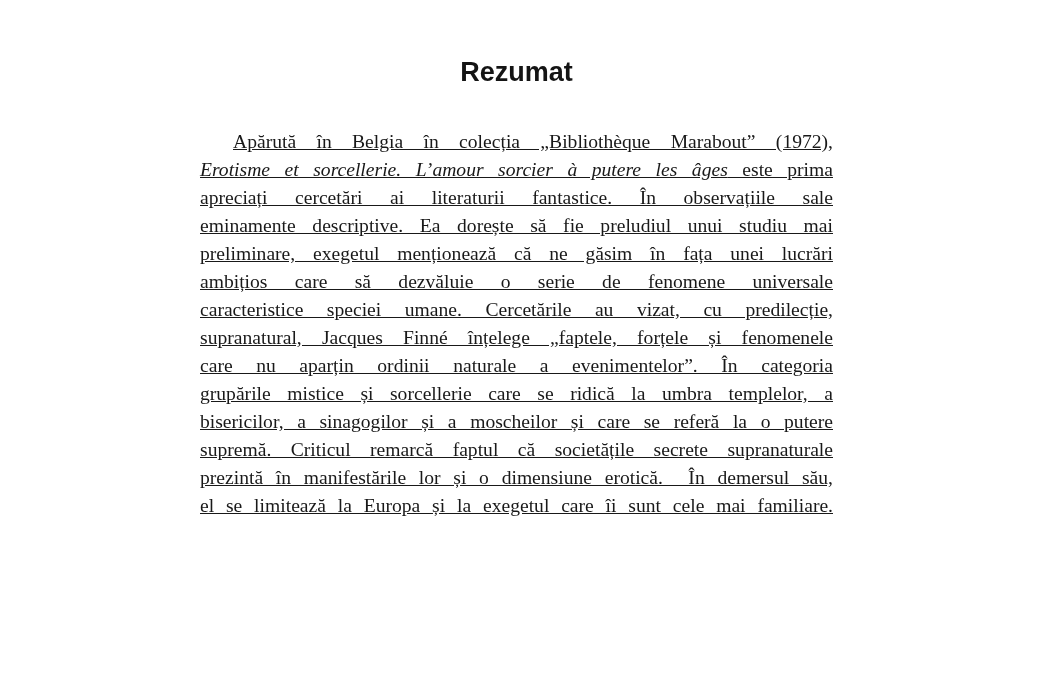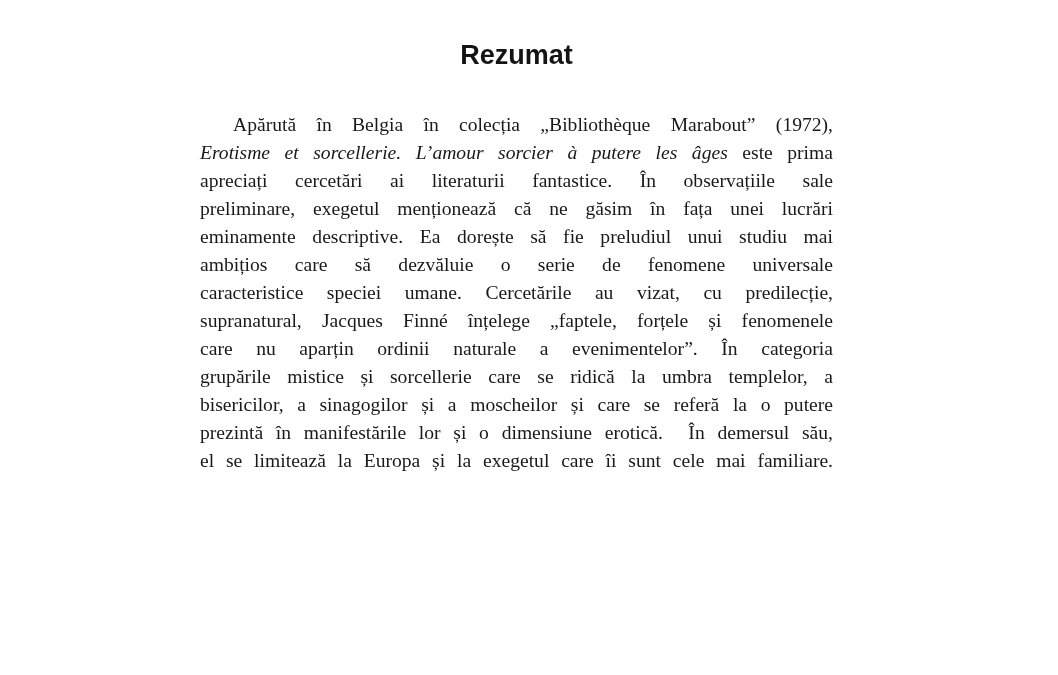--- a/index.html
+++ b/index.html
@@ -10,40 +10,41 @@
   .page {
     position: relative;
     width: 1058px;
     height: 675px;
     background: #ffffff;
     overflow: hidden;
   }
   .content {
     position: absolute;
     left: 200px;
-    top: 40px;
+    top: 57px;
     width: 633px;
     color: #191919;
   }
   .title {
     margin: 0 0 40px 0;
     text-align: center;
     font-family: "Liberation Sans", sans-serif;
     font-weight: bold;
     font-size: 27px;
     line-height: 31px;
     color: #141414;
   }
   .paragraph {
     font-family: "Liberation Serif", "DejaVu Serif", serif;
     font-size: 19.6px;
     line-height: 28px;
   }
   .line {
     text-align: left;
+    text-decoration: underline;
   }
   .line.j {
     text-align: justify;
     text-align-last: justify;
   }
   .line.indent {
     text-indent: 33px;
   }
   .line em {
     font-style: italic;
@@ -52,25 +53,26 @@
 </head>
 <body>
 
 <div class="page">
   <div class="content">
     <h1 class="title">Rezumat</h1>
     <div class="paragraph" id="paragraph">
         <div class="line j indent"><span>Apărută în Belgia în colecția „Bibliothèque Marabout” (1972),</span></div>
         <div class="line j"><em>Erotisme et sorcellerie. L’amour sorcier à putere les âges</em><span> este prima</span></div>
         <div class="line j"><span>apreciați cercetări ai literaturii fantastice. În observațiile sale</span></div>
+        <div class="line j"><span>eminamente descriptive. Ea dorește să fie preludiul unui studiu mai</span></div>
         <div class="line j"><span>preliminare, exegetul menționează că ne găsim în fața unei lucrări</span></div>
-        <div class="line j"><span>eminamente descriptive. Ea dorește să fie preludiul unui studiu mai</span></div>
         <div class="line j"><span>ambițios care să dezvăluie o serie de fenomene universale</span></div>
         <div class="line j"><span>caracteristice speciei umane. Cercetările au vizat, cu predilecție,</span></div>
         <div class="line j"><span>supranatural, Jacques Finné înțelege „faptele, forțele și fenomenele</span></div>
         <div class="line j"><span>care nu aparțin ordinii naturale a evenimentelor”. În categoria</span></div>
         <div class="line j"><span>grupările mistice și sorcellerie care se ridică la umbra templelor, a</span></div>
         <div class="line j"><span>bisericilor, a sinagogilor și a moscheilor și care se referă la o putere</span></div>
+        <div class="line j"><span>supremă. Criticul remarcă faptul că societățile secrete supranaturale</span></div>
         <div class="line j"><span>prezintă în manifestările lor și o dimensiune erotică.&nbsp; În demersul său,</span></div>
         <div class="line j"><span>el se limitează la Europa și la exegetul care îi sunt cele mai familiare.</span></div>
       </div>
   </div>
 </div>
 
 </body></html>

